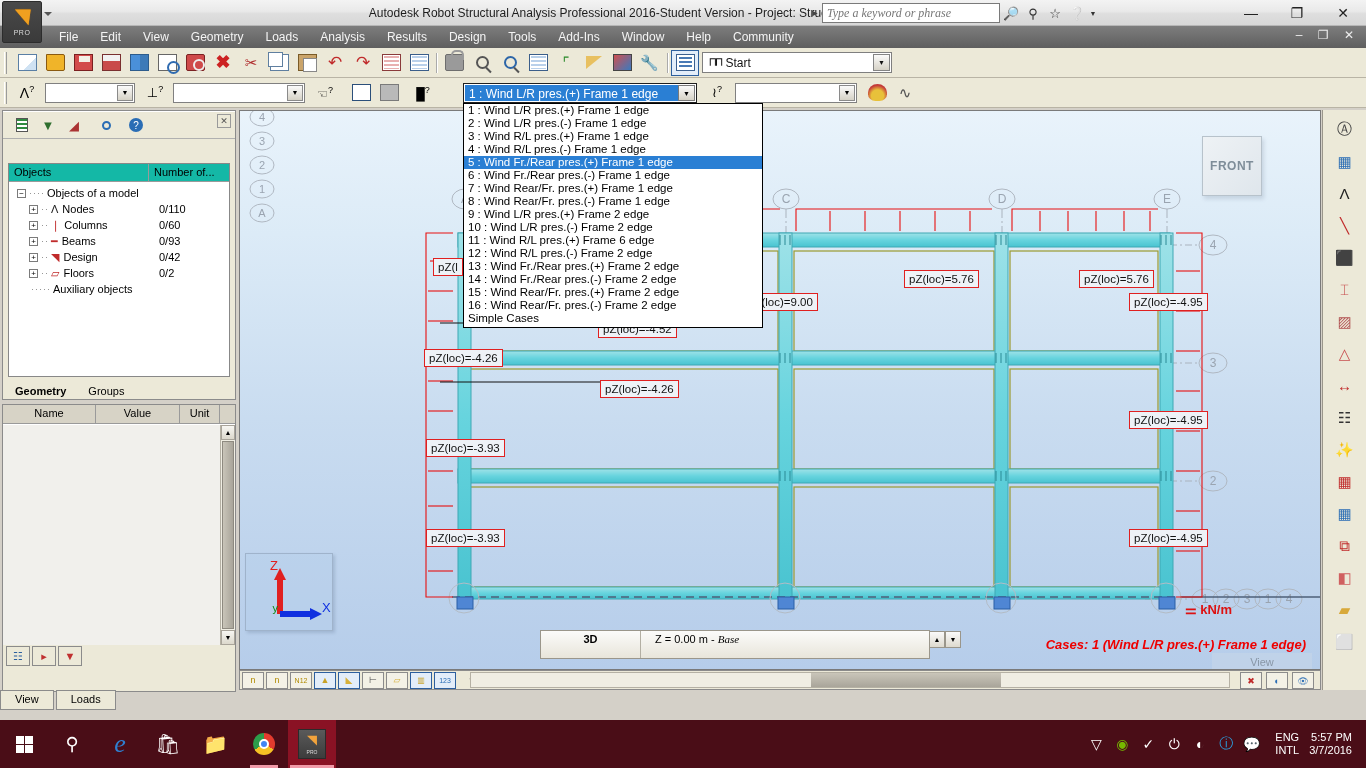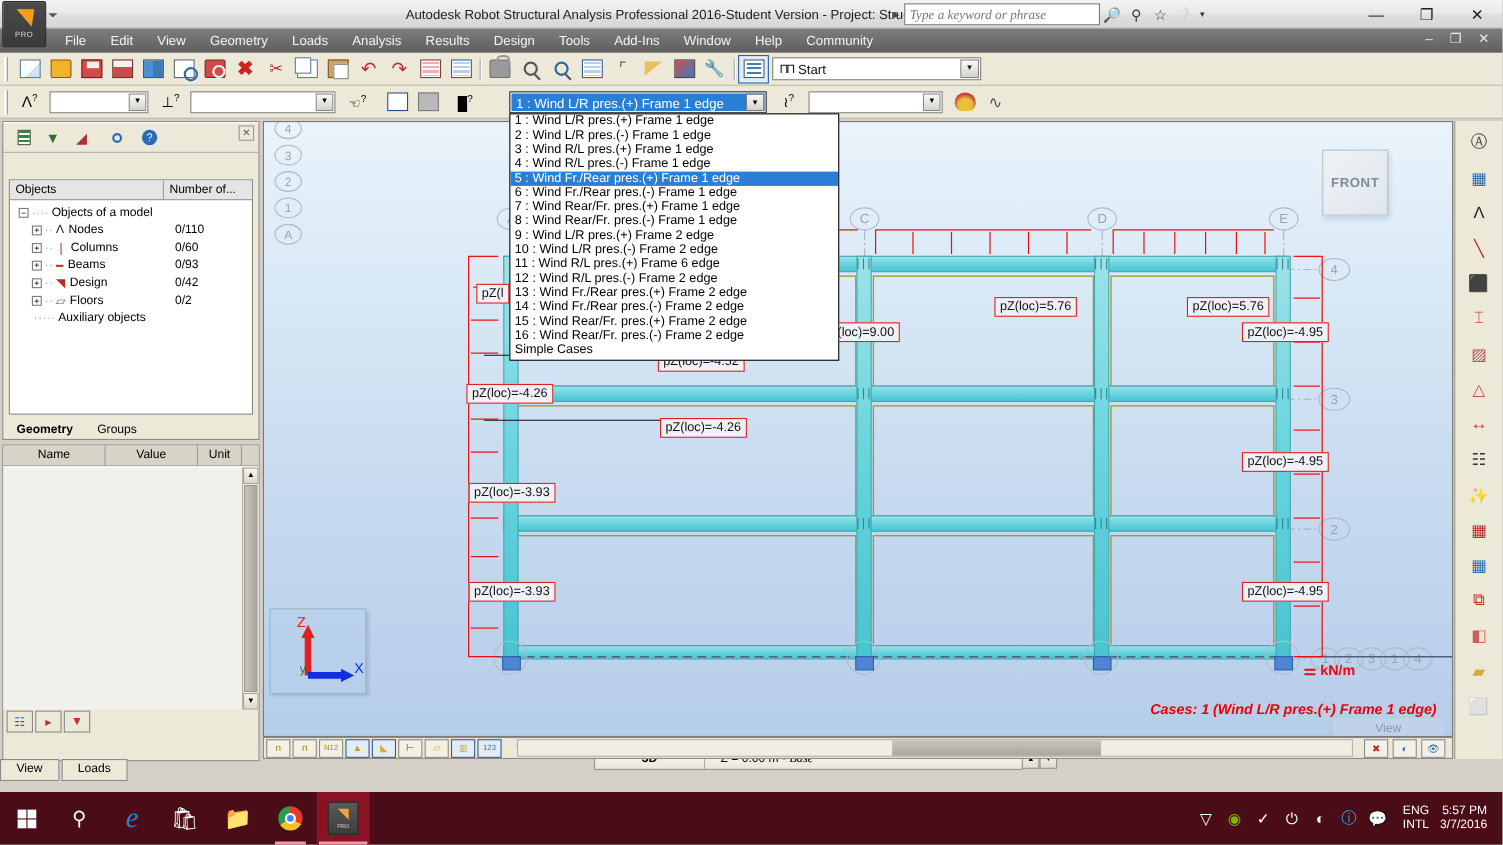--- a/index.html
+++ b/index.html
@@ -133,21 +133,21 @@
     background:#ece9d8; border:1px solid #8b8b8b;
   }
   .ins-title { height:20px;line-height:20px;padding-left:6px;font-weight:bold;font-size:12px;color:#111;}
   .ins-close { position:absolute; right:4px; top:3px; width:14px;height:14px;
     border:1px solid #9a9a9a; background:#ece9d8; font-size:9px; text-align:center; line-height:12px; color:#555;}
   .ins-toolbar { height:28px; border-top:1px solid #fff; display:flex; align-items:center; gap:4px; padding-left:8px;
      border-bottom:1px solid #b0b0b0;}
   .ins-tb { width:22px;height:22px;display:flex;align-items:center;justify-content:center;font-size:13px;}
   .ins-grid { position:absolute; left:5px; top:52px; right:5px; bottom:22px; background:#fff; border:1px solid #888;
      overflow:hidden;}
-  .ins-hdr { display:flex; height:18px; background:#e5e5e5; border-bottom:1px solid #9a9a9a; font-size:11px;}
+  .ins-hdr { display:flex; height:18px; background:#14b8a6; border-bottom:1px solid #9a9a9a; font-size:11px;}
   .ins-hdr div { padding:2px 5px; }
   .ins-hdr .c1 { width:140px; border-right:1px solid #9a9a9a;}
   .tree-row { display:flex; align-items:center; height:16px; font-size:11px; padding-left:8px; }
   .tree-row .num { position:absolute; left:150px; }
   .expander { width:9px;height:9px;border:1px solid #7b7b7b;background:#fff;font-size:8px;
      line-height:7px;text-align:center;color:#000;margin-right:3px; display:inline-block;}
   .dots { color:#888; letter-spacing:1px; font-size:9px; margin-right:2px;}
   .ins-tabs { position:absolute; left:0; bottom:0; height:20px; width:100%; display:flex; align-items:flex-end; }
   .ins-tab { font-size:11px; padding:2px 10px 2px 12px; position:relative; }
   .ins-tab.active { font-weight:bold; }
@@ -190,21 +190,21 @@
   .view-ghost { position:absolute; right:8px; bottom:-2px; width:100px;height:18px;
      background:rgba(200,215,232,.55); color:#8896a6; font-size:11px; text-align:center; line-height:18px;}
 
   
   .ldlbl {
     position:absolute; background:#eef2f7; border:1px solid #e02020;
     color:#111; font-size:11.5px; padding:1px 4px; white-space:nowrap; line-height:14px;
   }
 
   
-  .statusstrip { position:absolute; left:540px; top:681px; width:390px; height:19px;
+  .statusstrip { position:absolute; left:540px; top:630px; width:390px; height:29px;
     background:linear-gradient(180deg,#fbfbfa,#e8e5da); border:1px solid #9a968b; display:flex; font-size:11px;}
   .statusstrip .s1 { width:100px; text-align:center; line-height:17px; border-right:1px solid #b3afa3; font-weight:bold;}
   .statusstrip .s2 { flex:1; padding-left:14px; line-height:17px; }
   .statusstrip .s2 i { font-family:"Liberation Serif",serif; }
   .ss-spin { position:absolute; right:-32px; top:0; width:32px;height:17px; display:flex;}
   .ss-spin div { width:16px;height:17px;border:1px solid #9a968b;background:linear-gradient(180deg,#fafafa,#dedace);
      font-size:7px;text-align:center;line-height:15px;}
 
   
   .viewtoolbar { position:absolute; left:239px; top:670px; width:1082px; height:20px;

